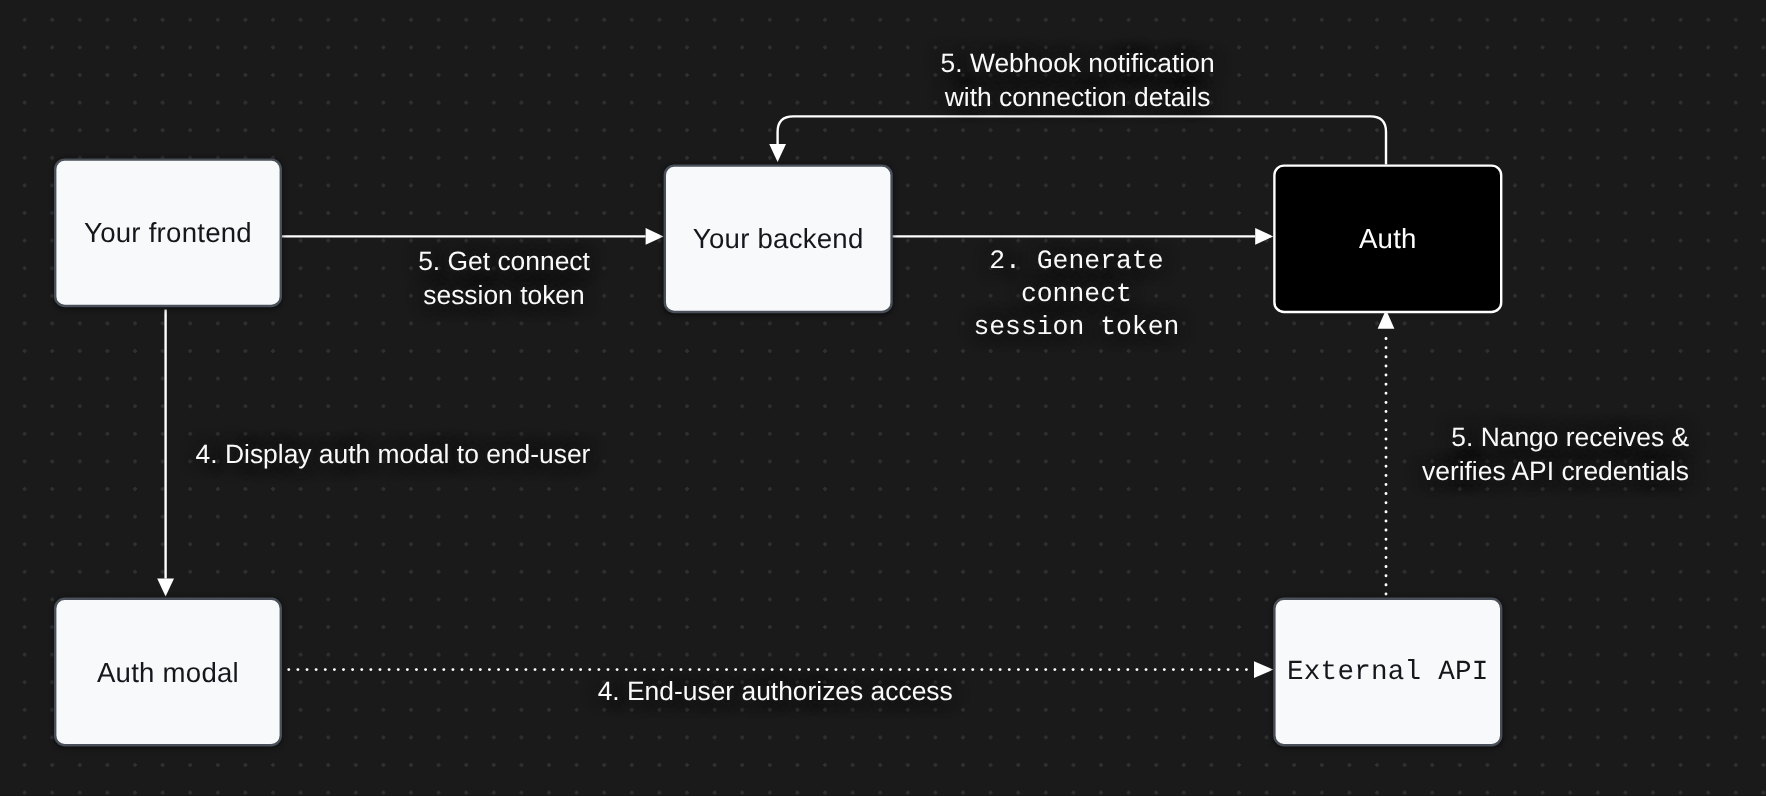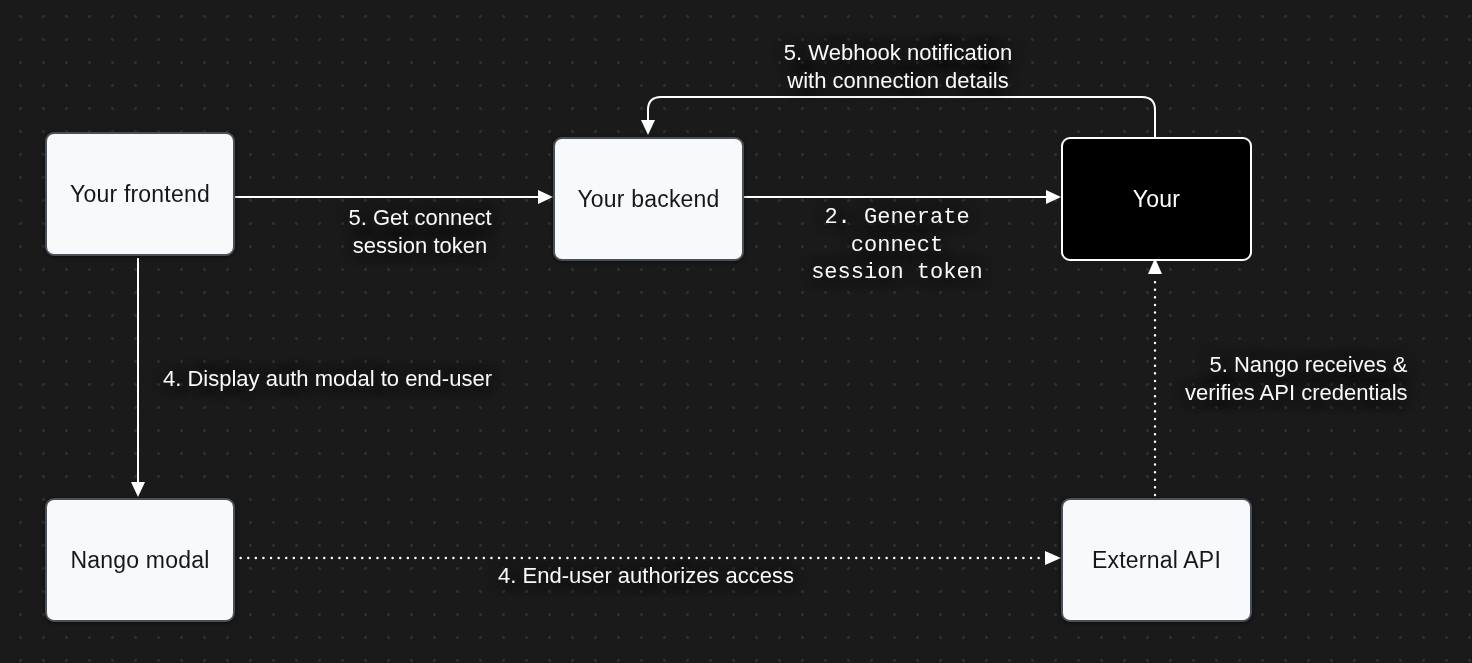--- a/index.html
+++ b/index.html
@@ -81,28 +81,28 @@
 
   <div class="node light" style="left:45px; top:132px; width:186px; height:120px;">
     <span>Your frontend</span>
   </div>
 
   <div class="node light" style="left:553px; top:137px; width:187px; height:120px;">
     <span>Your backend</span>
   </div>
 
   <div class="node dark" style="left:1061px; top:137px; width:187px; height:120px;">
-    <span>Your</span>
+    <span>Auth</span>
   </div>
 
   <div class="node light" style="left:45px; top:498px; width:186px; height:120px;">
-    <span>Nango modal</span>
+    <span>Auth modal</span>
   </div>
 
-  <div class="node light" style="left:1061px; top:498px; width:187px; height:120px;">
+  <div class="node light" style="left:1061px; top:498px; width:187px; height:120px;font-family:Liberation Mono, monospace;">
     <span>External API</span>
   </div>
 
   <div class="edge-label center" style="left:320px; top:204px; width:200px;">5. Get connect
 session token</div>
 
   <div class="edge-label center" style="left:772px; top:204px; width:250px;font-family:Liberation Mono, monospace;">2. Generate connect
 session token</div>
 
   <div class="edge-label nowrap" style="left:163px; top:365px;">4. Display auth modal to end-user</div>

